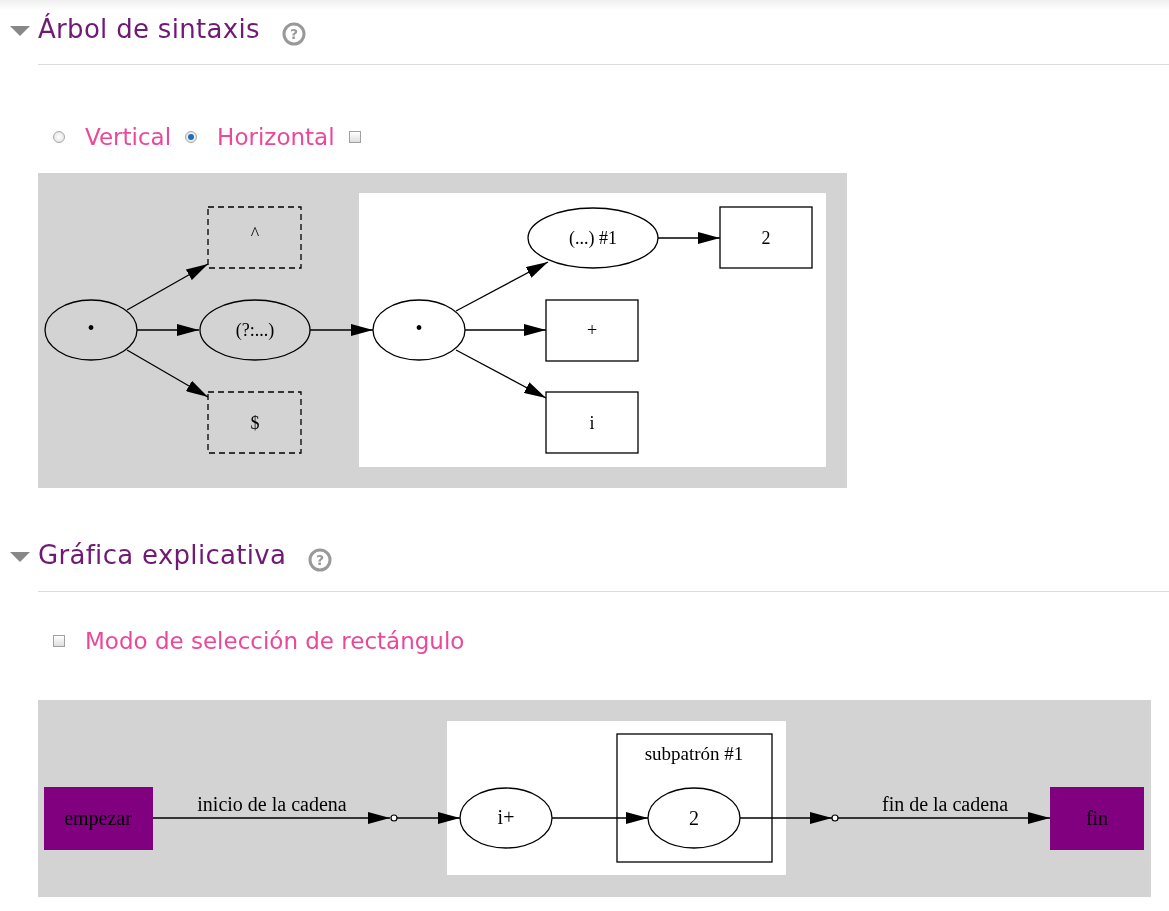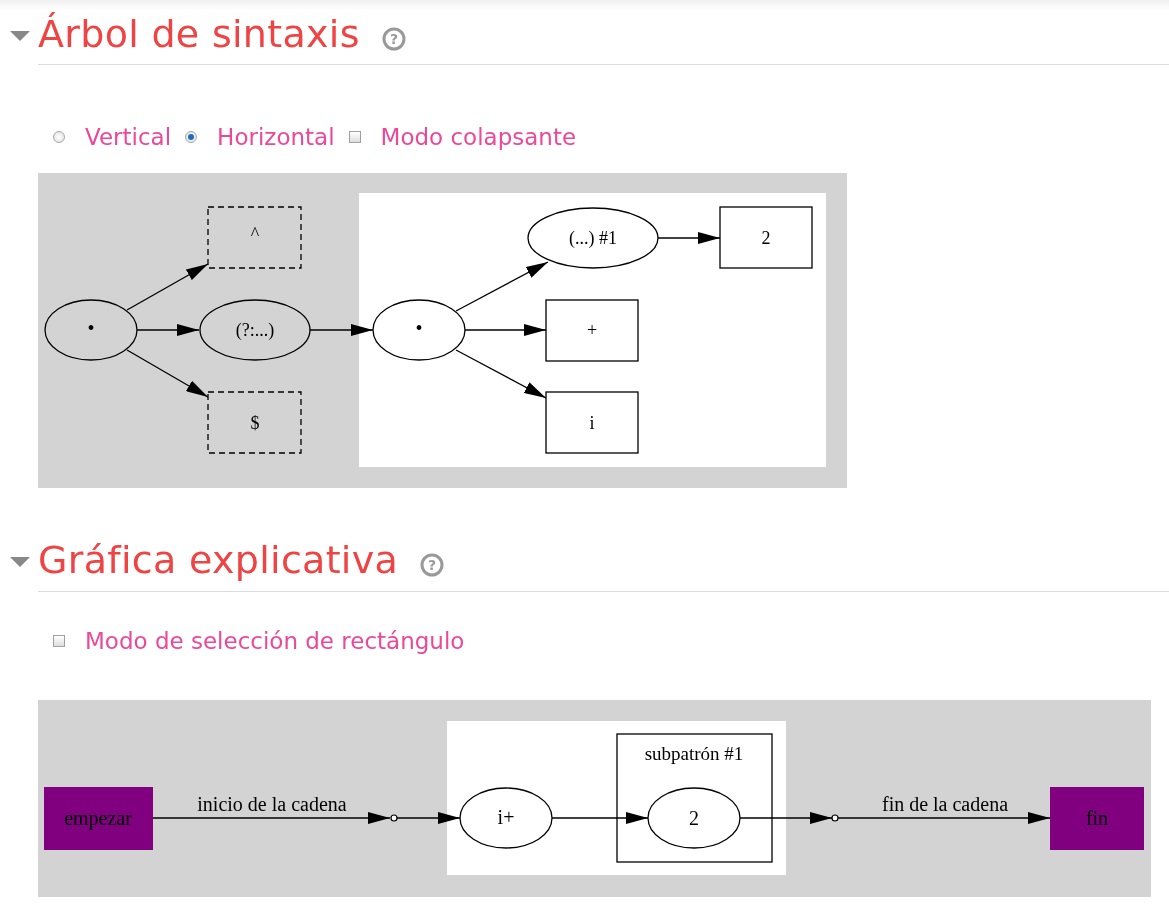--- a/index.html
+++ b/index.html
@@ -1,20 +1,20 @@
 <!DOCTYPE html>
 <html><head>
 <meta charset="utf-8">
 <style>
   html, body { margin:0; padding:0; background:#ffffff; }
   body { width:1169px; height:911px; position:relative; overflow:hidden; font-family:"DejaVu Sans", sans-serif; color:#333; }
   .topshade { position:absolute; left:0; top:0; width:1169px; height:10px; background:linear-gradient(#f0f0f0,#ffffff); }
   .section-head { position:absolute; left:10px; display:flex; align-items:center; }
   .caret { width:0; height:0; border-left:10px solid transparent; border-right:10px solid transparent; border-top:10px solid #888; margin-right:8px; margin-top:4px; cursor:pointer; }
-  .section-title { font-size:38px; color:#ef4444; font-family:"DejaVu Sans", sans-serif; letter-spacing:0.3px; }
+  .section-title { font-size:26px; color:#701a75; font-family:"DejaVu Sans", sans-serif; letter-spacing:0.3px; }
   .help { width:24px; height:24px; margin-left:22px; margin-top:10px; cursor:pointer; }
   .rule { position:absolute; left:38px; width:1131px; height:1px; background:#dcdcdc; }
   .opts { position:absolute; display:flex; align-items:center; font-size:23px; color:#ec4899; }
   .radio { width:10px; height:10px; border-radius:50%; border:1px solid #a8a8a8; background:radial-gradient(#fff,#ddd); display:inline-block; position:relative; cursor:pointer; }
   .radio.on::after { content:""; position:absolute; left:2px; top:2px; width:6px; height:6px; border-radius:50%; background:#1c6fb8; }
   .check { width:10px; height:10px; border:1px solid #a0a0a0; background:linear-gradient(#fff,#ddd); display:inline-block; cursor:pointer; }
   .lbl { margin-left:20px; margin-right:14px; cursor:pointer; }
   .graph { position:absolute; background:#d3d3d3; }
   svg text { font-family:"Liberation Serif", serif; }
 </style>
@@ -32,21 +32,20 @@
   </svg>
 </div>
 <div class="rule" style="top:64px;"></div>
 
 <div class="opts" style="left:53px; top:124px;">
   <span class="radio"></span>
   <span class="lbl">Vertical</span>
   <span class="radio on"></span>
   <span class="lbl">Horizontal</span>
   <span class="check"></span>
-  <span class="lbl">Modo colapsante</span>
 </div>
 
 <div class="graph" style="left:38px; top:173px; width:809px; height:315px;">
   <svg width="809" height="315" viewBox="38 173 809 315">
     <defs>
       <marker id="arr" markerWidth="10" markerHeight="8" refX="10" refY="4" orient="auto" markerUnits="userSpaceOnUse" viewBox="0 0 10 8">
         <path d="M0,0 L10,4 L0,8 z" fill="#000"></path>
       </marker>
       <marker id="arrL" markerWidth="22" markerHeight="12" refX="22" refY="6" orient="auto" markerUnits="userSpaceOnUse" viewBox="0 0 22 12">
         <path d="M0,0 L22,6 L0,12 z" fill="#000"></path>

